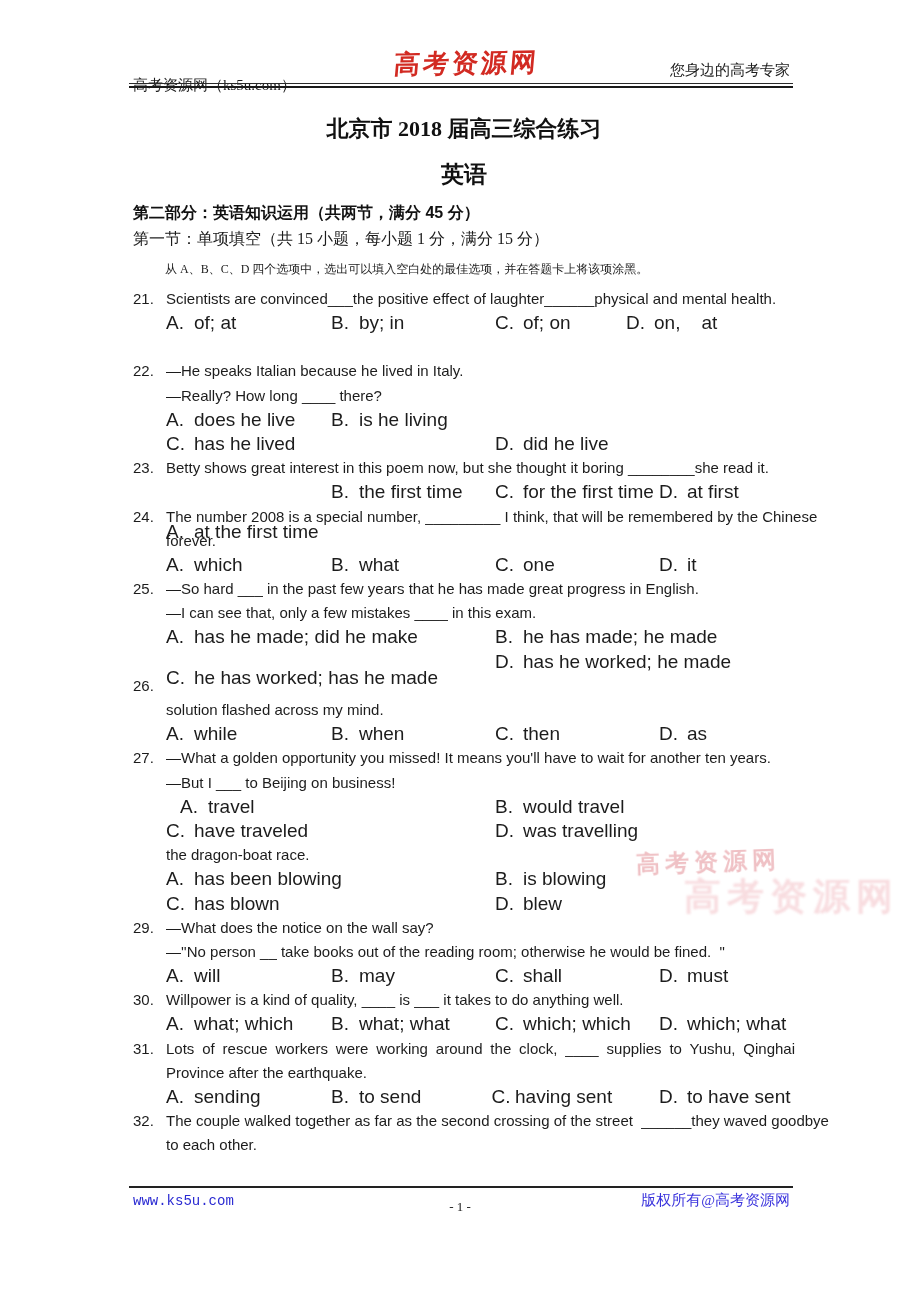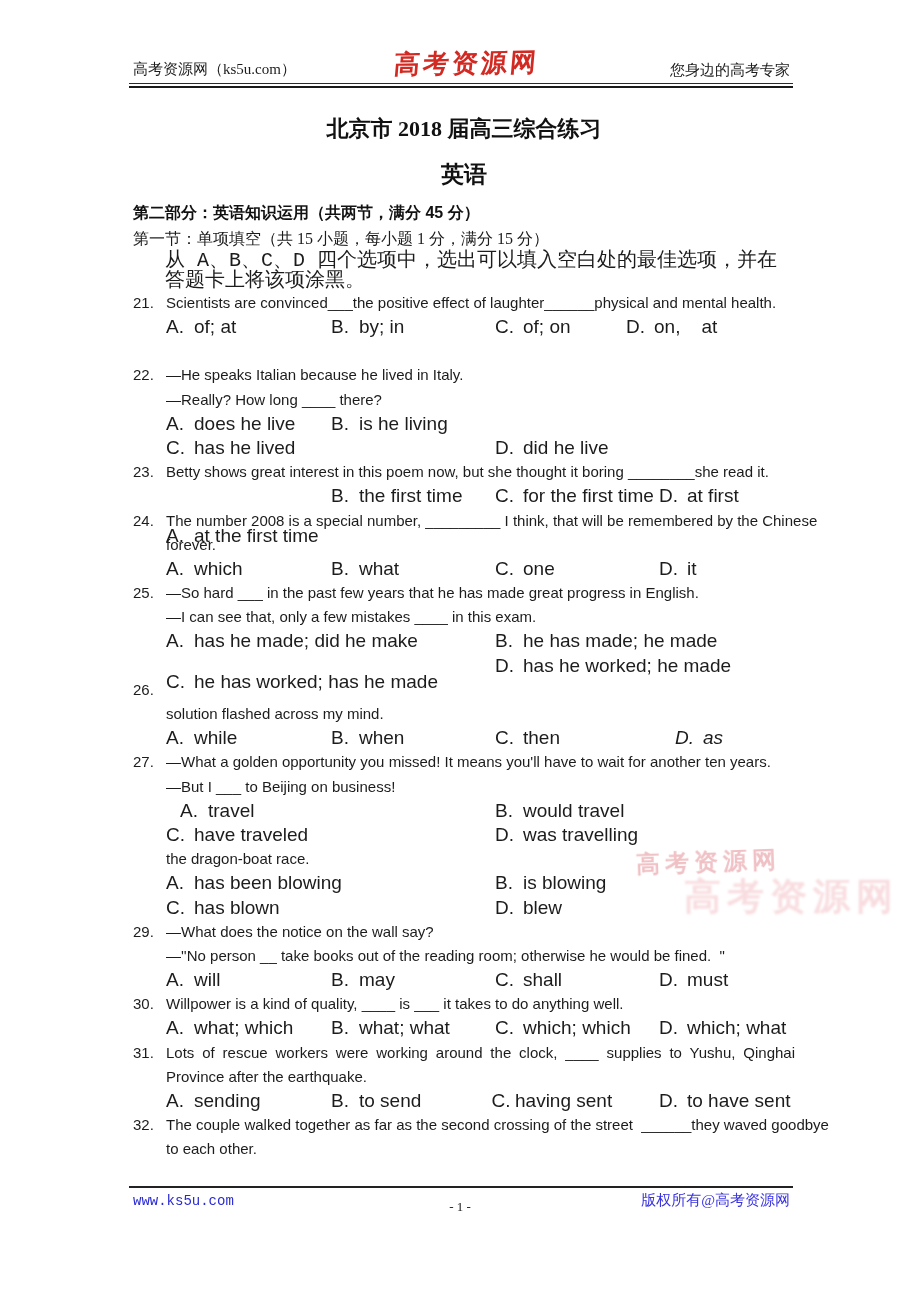--- a/index.html
+++ b/index.html
@@ -1,36 +1,36 @@
 <!DOCTYPE html>
 <html><head>
 <meta charset="utf-8">
 <style>
   html,body{margin:0;padding:0;background:#fff;}
   .page{position:relative;width:920px;height:1302px;background:#ffffff;overflow:hidden;
         font-family:"Liberation Sans",sans-serif;color:#1c1c1c;}
 
   
-  .header-left{position:absolute;left:133px;top:60px;font:15px "Liberation Serif",serif;color:#1c1c1c;}
+  .header-left{position:absolute;left:133px;top:76px;font:15px "Liberation Serif",serif;color:#1c1c1c;}
   .site-logo{position:absolute;left:394px;top:46px;font-family:"Liberation Serif",serif;
              font-weight:bold;font-size:26px;color:#d22a22;letter-spacing:3px;
              transform:skewX(-6deg) rotate(-1deg);}
   .header-right{position:absolute;right:130px;top:61px;font:15px "Liberation Serif",serif;color:#1c1c1c;}
   .header-rule{position:absolute;left:129px;top:83px;width:664px;height:2px;
                border-top:1px solid #2a2a2a;border-bottom:2.5px solid #1a1a1a;}
 
   
   .main{position:absolute;left:133px;top:112px;width:662px;}
   .doc-title{text-align:center;font-family:"Liberation Serif",serif;font-weight:bold;
              font-size:22px;line-height:34px;margin-bottom:12px;color:#111;}
   .doc-subtitle{text-align:center;font-family:"Liberation Serif",serif;font-weight:bold;
              font-size:23px;line-height:34px;margin-bottom:8px;color:#111;}
   .part-heading{font-weight:bold;font-size:16px;line-height:26px;color:#111;}
   .section-heading{font-family:"Liberation Serif",serif;font-size:16px;line-height:25px;}
-  .instructions{font-family:Liberation Mono, monospace;font-size:20px;line-height:20px;padding-left:32px;}
+  .instructions{font-family:Liberation Serif, serif;font-size:12px;line-height:36px;padding-left:32px;}
 
   
   .qline{position:relative;padding-left:33px;height:24.2px;line-height:24.2px;
          font-size:15px;white-space:pre;}
   .qnum{position:absolute;left:0;top:0;}
   .qline.justify .qtext{display:block;white-space:normal;text-align:justify;text-align-last:justify;
          width:629px;}
   .optrow{position:relative;height:24.2px;line-height:24.2px;font-size:19px;}
   .opt{position:absolute;top:0;white-space:pre;}
   .olabel{display:inline-block;min-width:28px;}
@@ -122,21 +122,21 @@
             <span class="opt" style="left: 362px;"><span class="olabel">D.</span><span class="otext">has he worked; he made</span></span>
           </div>
         </div>
         <div>
           <div class="qline"><span class="qnum">26.</span></div>
           <div class="qline"><span class="qtext">solution flashed across my mind.</span></div>
           <div class="optrow">
             <span class="opt" style="left: 33px;"><span class="olabel">A.</span><span class="otext">while</span></span>
             <span class="opt" style="left: 198px;"><span class="olabel">B.</span><span class="otext">when</span></span>
             <span class="opt" style="left: 362px;"><span class="olabel">C.</span><span class="otext">then</span></span>
-            <span class="opt" style="left: 542px; font-style: italic;"><span class="olabel">D.</span><span class="otext">as</span></span>
+            <span class="opt" style="left: 526px;"><span class="olabel">D.</span><span class="otext">as</span></span>
           </div>
         </div>
         <div>
           <div class="qline"><span class="qnum">27.</span><span class="qtext">—What a golden opportunity you missed! It means you'll have to wait for another ten years.</span></div>
           <div class="qline"><span class="qtext">—But I ___ to Beijing on business!</span></div>
           <div class="optrow">
             <span class="opt" style="left: 47px;"><span class="olabel">A.</span><span class="otext">travel</span></span>
             <span class="opt" style="left: 362px;"><span class="olabel">B.</span><span class="otext">would travel</span></span>
           </div>
           <div class="optrow">

